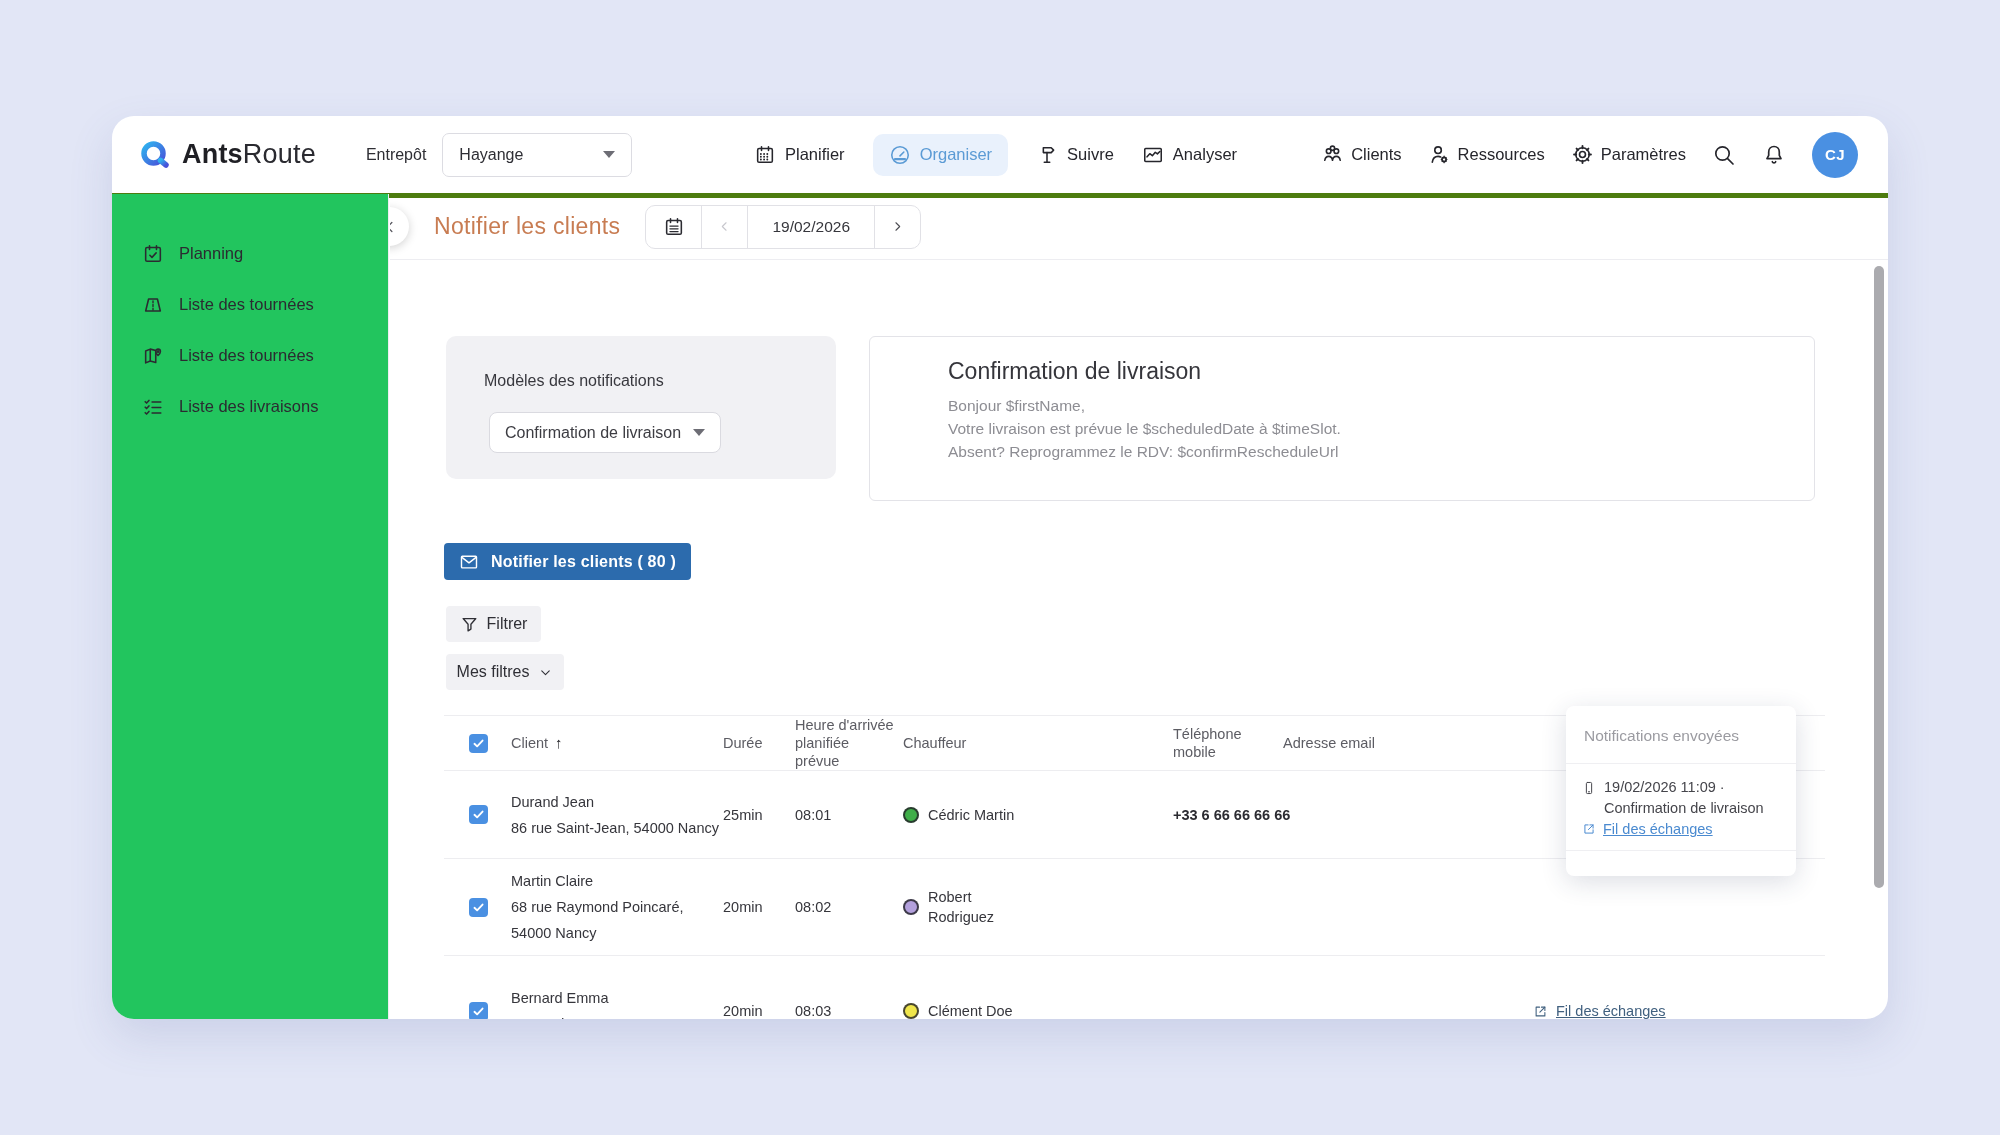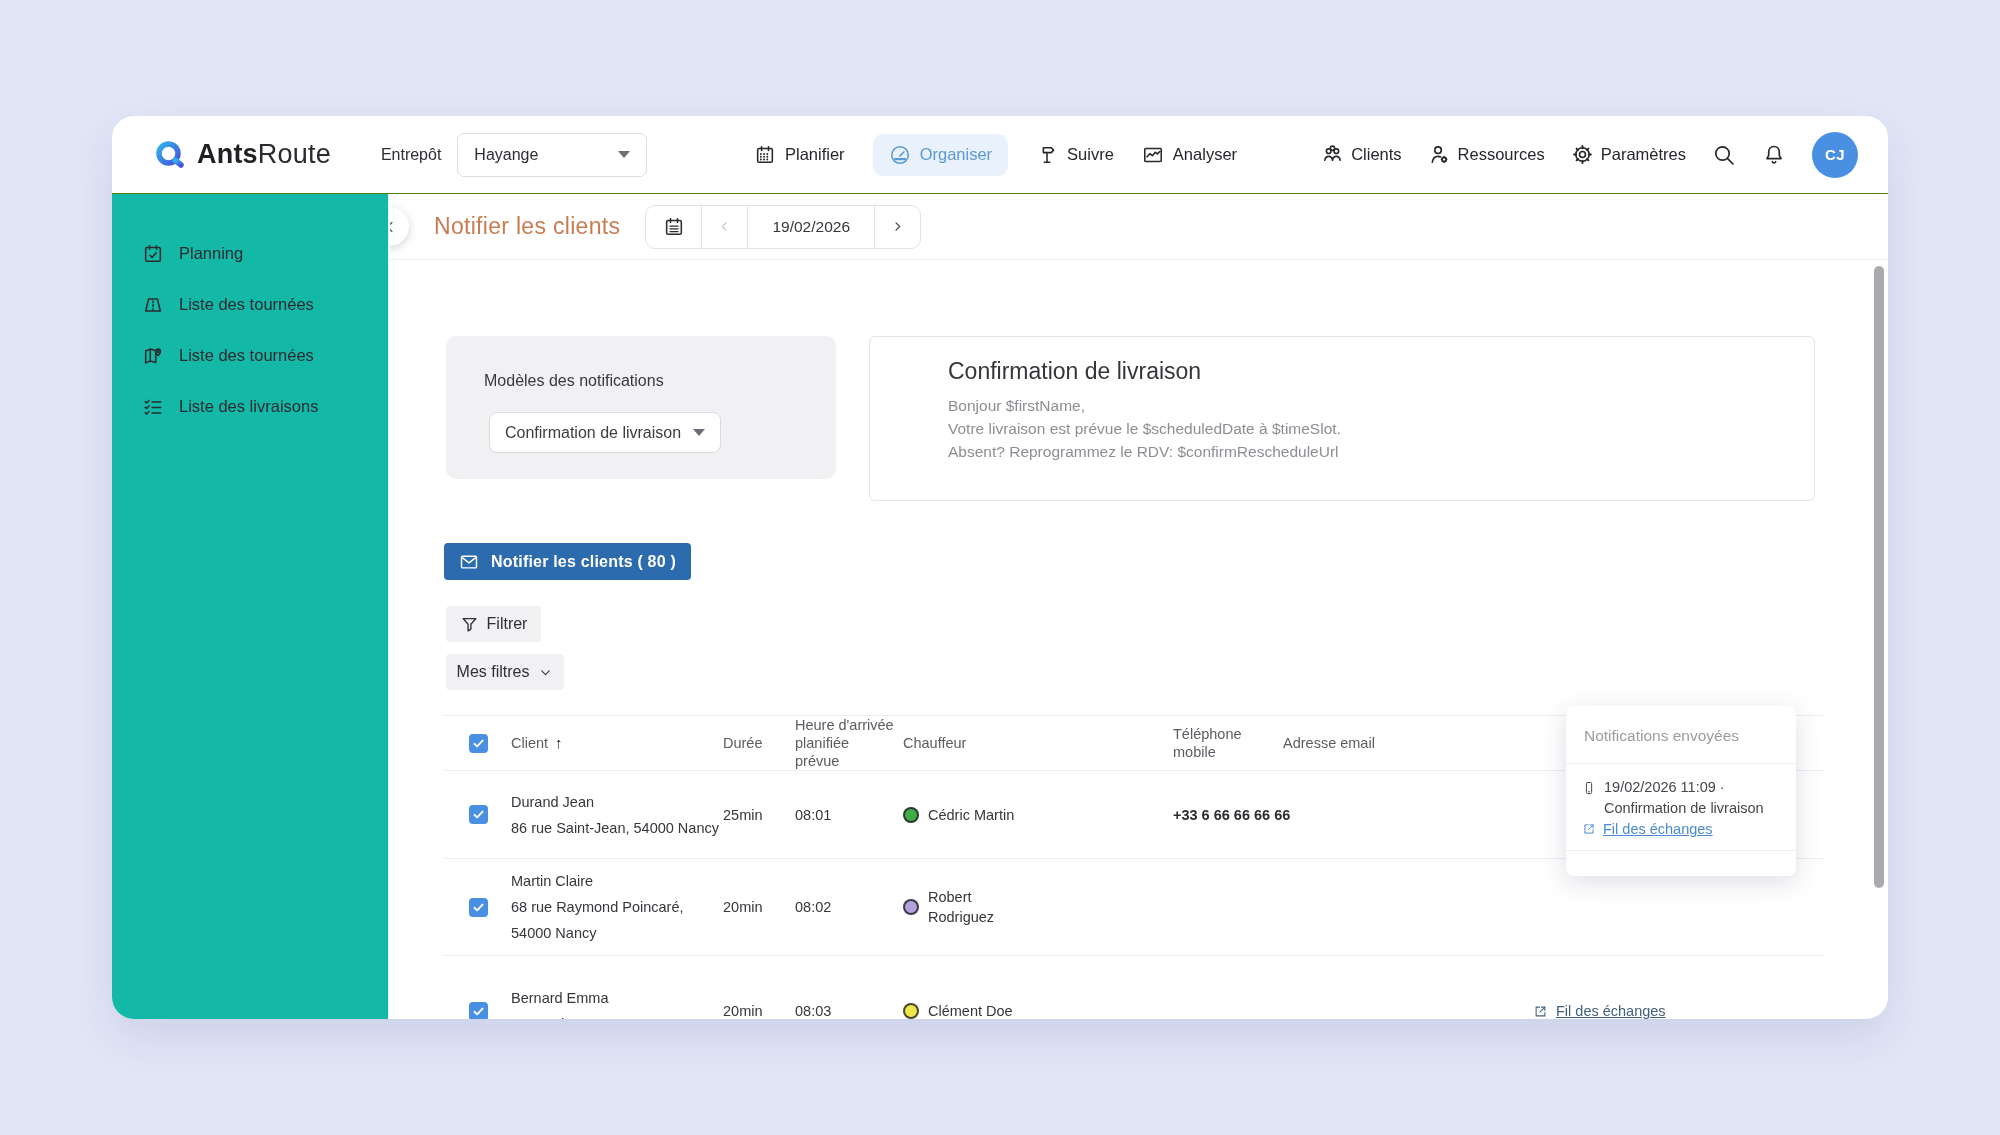--- a/index.html
+++ b/index.html
@@ -14,39 +14,39 @@
   .ic{stroke:currentColor;fill:none;stroke-width:1.7;stroke-linecap:round;stroke-linejoin:round;}
 
   
   .app-card{
     position:absolute;left:112px;top:116px;width:1776px;height:903px;
     background:#fff;border-radius:22px;overflow:hidden;
     box-shadow:0 18px 44px rgba(90,100,160,.16);
   }
 
   
-  .navbar{height:77px;display:flex;align-items:center;padding:0 30px 0 41px;border-bottom:1px solid #4d7c0f;position:relative;}
+  .navbar{height:77px;display:flex;align-items:center;padding:0 30px 0 26px;border-bottom:5px solid #4d7c0f;position:relative;}
   .logo{display:flex;align-items:center;gap:10px;}
   .logo-text{font-size:27px;letter-spacing:.2px;}
   .logo-text b{font-weight:800;color:#1f1f24;}
   .logo-text span{font-weight:400;color:#2a2a30;}
   .warehouse{margin-left:50px;display:flex;align-items:center;gap:16px;font-size:16px;color:#2e2e34;}
   .warehouse-select{width:156px;height:42px;border:1px solid #dcdce2;border-radius:7px;background:#fff;
     display:flex;align-items:center;justify-content:space-between;padding:0 16px;font-size:16px;color:#2e2e34;cursor:pointer;}
   .caret-down{width:0;height:0;border-left:6px solid transparent;border-right:6px solid transparent;border-top:7px solid #6d6d75;}
   .main-nav{position:absolute;left:642px;display:flex;align-items:center;gap:28px;font-size:16.5px;color:#26262c;}
   .nav-item{display:flex;align-items:center;gap:9px;cursor:pointer;}
   .nav-item.active{background:#e9f1fc;color:#5b9bd5;padding:10px 16px;border-radius:10px;}
   .right-nav{margin-left:auto;display:flex;align-items:center;gap:26px;font-size:16.5px;color:#26262c;}
   .right-nav .nav-item{gap:7px;}
   .avatar{width:46px;height:46px;border-radius:50%;background:#4a90e2;color:#fff;font-weight:700;font-size:15px;
     display:flex;align-items:center;justify-content:center;letter-spacing:.5px;cursor:pointer;}
 
   
-  .sidebar{position:absolute;left:0;top:78px;width:277px;bottom:0;border-right:1px solid #ededf1;padding-top:34px;box-sizing:border-box;background:#14b8a6;}
+  .sidebar{position:absolute;left:0;top:78px;width:277px;bottom:0;border-right:1px solid #ededf1;padding-top:34px;box-sizing:border-box;background:#22c55e;}
   .side-item{display:flex;align-items:center;gap:15px;height:51px;padding-left:30px;font-size:16.5px;color:#2b2b31;cursor:pointer;}
 
   
   .content{position:absolute;left:278px;top:78px;right:0;bottom:0;overflow:hidden;}
   .page-head{height:65px;border-bottom:1px solid #ededf1;display:flex;align-items:center;position:relative;}
   .back-fab{position:absolute;left:-20px;top:13px;width:39px;height:39px;border-radius:50%;background:#fff;
     box-shadow:0 2px 10px rgba(0,0,0,.18);display:flex;align-items:center;justify-content:center;color:#55555c;cursor:pointer;}
   .page-title{margin-left:44px;font-size:23px;color:#c87c52;letter-spacing:.3px;}
   .date-ctrl{margin-left:25px;display:flex;height:42px;border:1px solid #e1e1e6;border-radius:10px;overflow:hidden;background:#fff;}
   .seg{display:flex;align-items:center;justify-content:center;border-left:1px solid #e1e1e6;cursor:pointer;}

